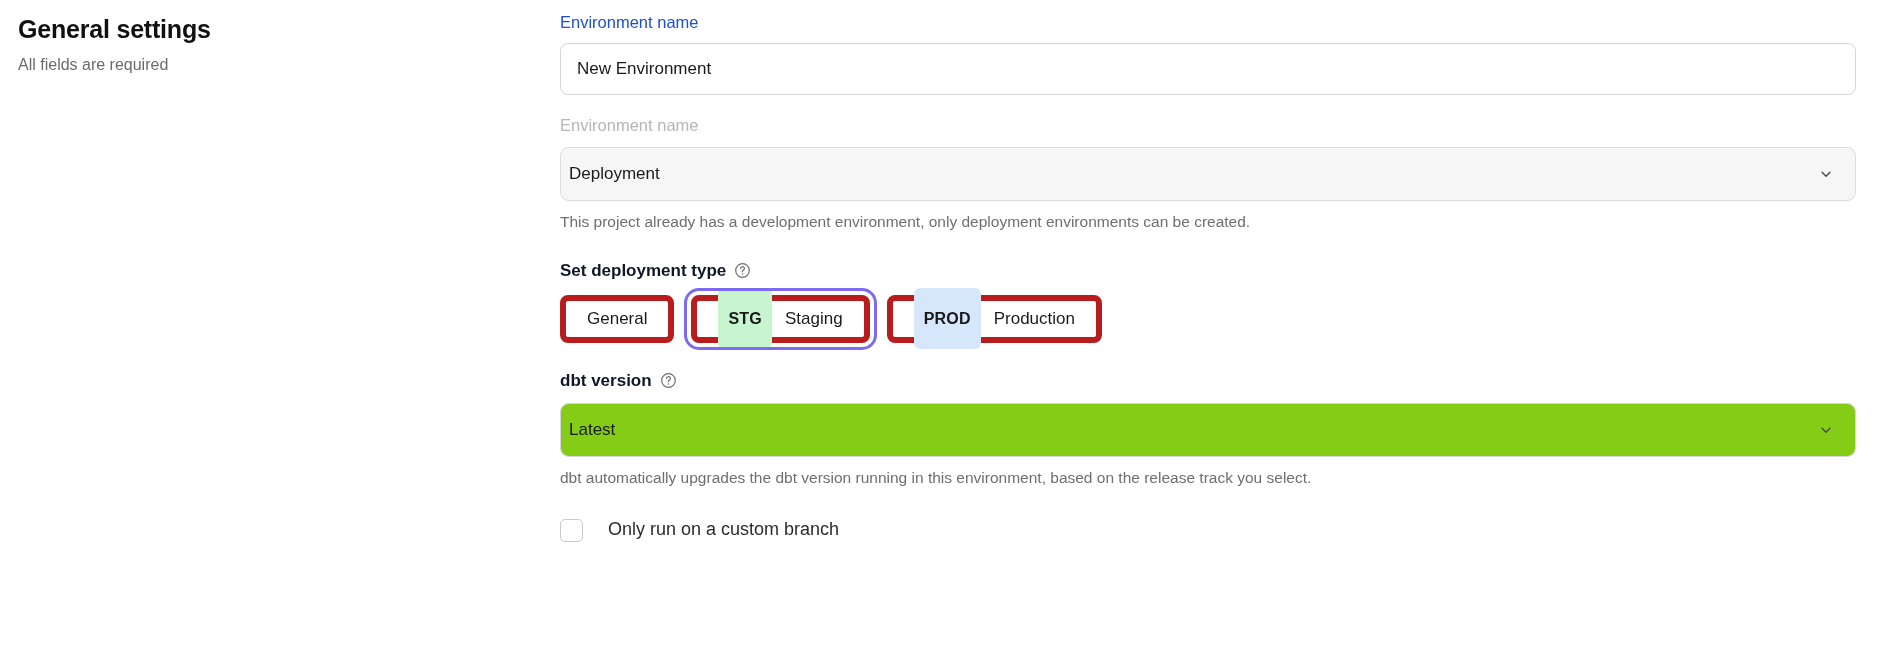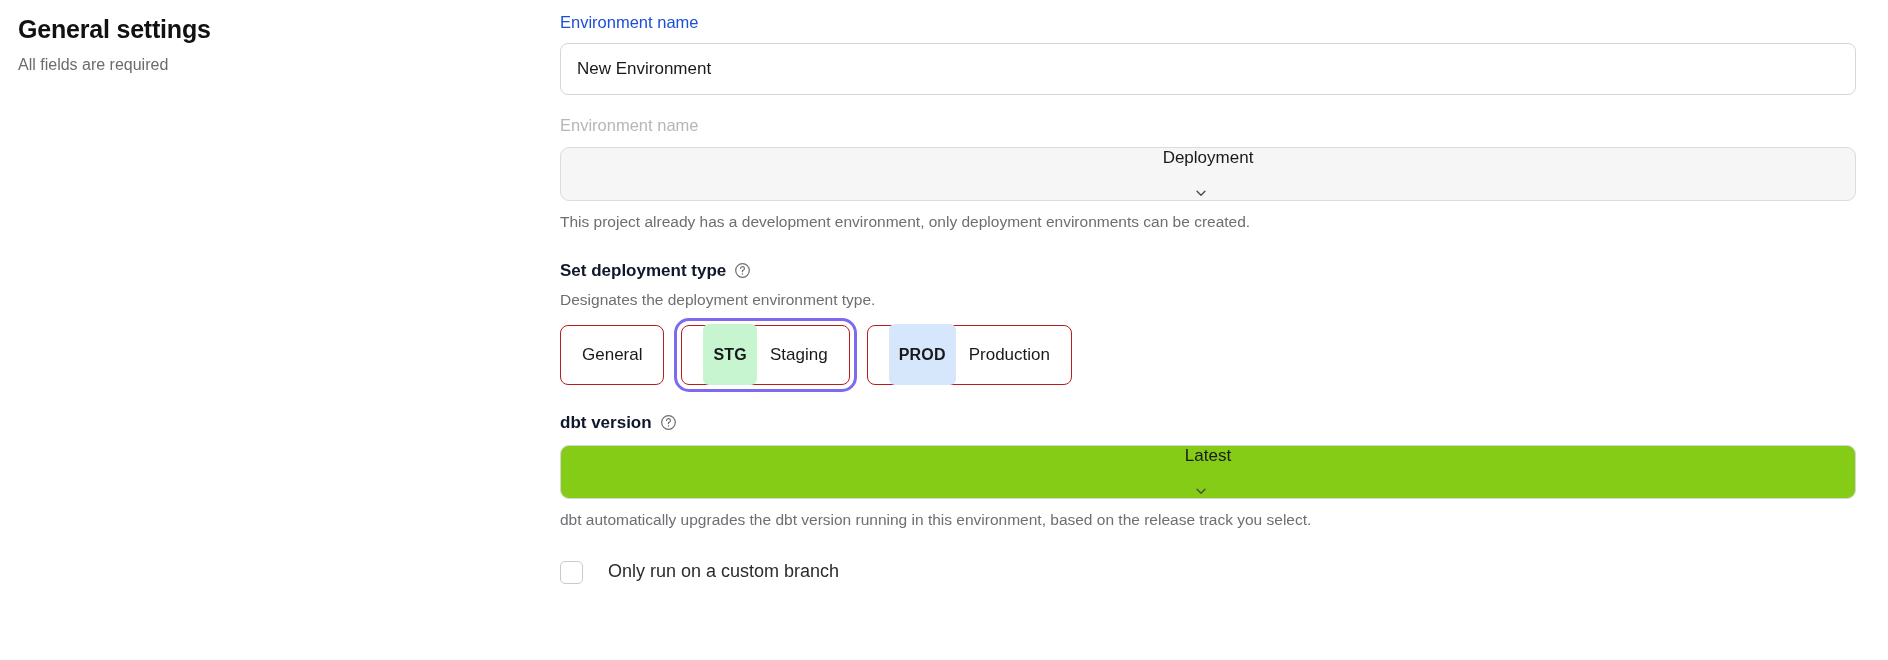--- a/index.html
+++ b/index.html
@@ -80,22 +80,21 @@
   .select-box {
     box-sizing: border-box;
     width: 100%;
     height: 54px;
     border: 1px solid #dcdcdf;
     border-radius: 9px;
     background: #f6f6f7;
     display: flex;
     align-items: center;
     justify-content: space-between;
-    padding: 0 16px;
-    flex-direction: column;
+    padding: 0 8px;
   }
   .select-box.enabled {
     background: #84cc16;
     border-color: #d6d6da;
   }
   .select-value {
     font-size: 17px;
     color: #1a1a1a;
   }
   .chev {
@@ -140,22 +139,22 @@
 
   
   .seg-group {
     display: flex;
     align-items: center;
     gap: 17px;
     margin-top: 14px;
   }
   .seg-btn {
     box-sizing: border-box;
-    height: 60px;
-    border: 1px solid #b91c1c;
+    height: 48px;
+    border: 6px solid #b91c1c;
     border-radius: 8px;
     background: #ffffff;
     display: flex;
     align-items: center;
     gap: 13px;
     padding: 0 21px;
     font-size: 17px;
     color: #1a1a1a;
     cursor: pointer;
     position: relative;
@@ -236,21 +235,20 @@
       <div class="section-head">
         <span class="section-head-title">Set deployment type</span>
         <span class="q-icon">
           <svg viewBox="0 0 20 20" width="17" height="17" fill="none" stroke="#6e6e73" stroke-width="1.4">
             <circle cx="10" cy="10" r="8"></circle>
             <path d="M7.7 7.6a2.3 2.3 0 1 1 2.9 2.3c-.5.2-.7.6-.7 1.1v.4" stroke-linecap="round"></path>
             <circle cx="10" cy="14.1" r="0.85" fill="#6e6e73" stroke="none"></circle>
           </svg>
         </span>
       </div>
-      <div class="section-sub">Designates the deployment environment type.</div>
 
       <div class="seg-group">
         <div class="seg-btn">
           <span>General</span>
         </div>
 
         <div class="seg-btn focused">
           <span class="badge stg">STG</span>
           <span>Staging</span>
         </div>

